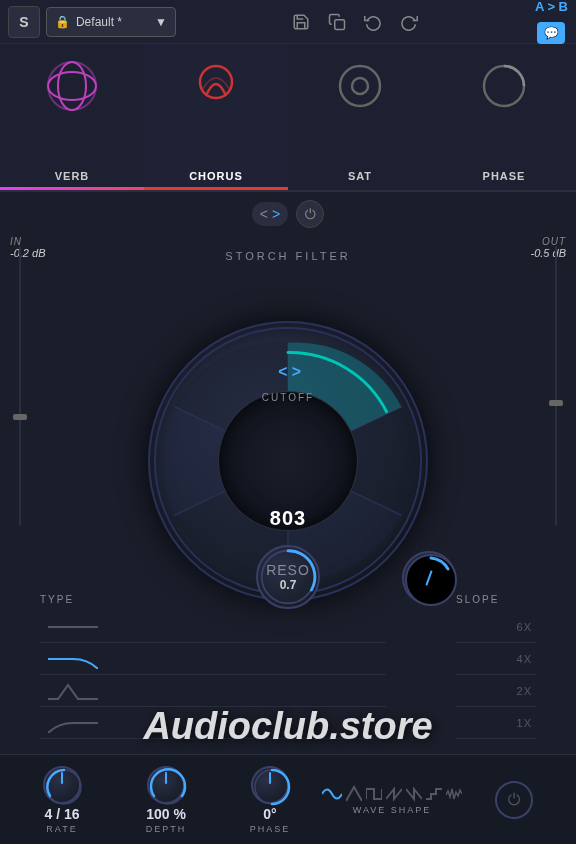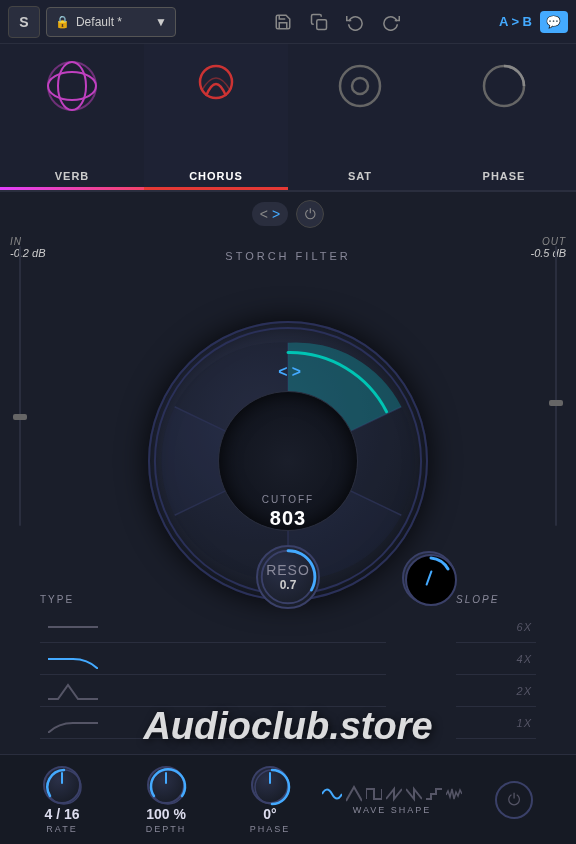--- a/index.html
+++ b/index.html
@@ -41,21 +41,21 @@
       padding: 4px 8px;
       font-size: 12px;
       display: flex; align-items: center; gap: 6px;
       cursor: pointer;
       height: 30px;
       min-width: 130px;
     }
     .top-bar-center { display: flex; align-items: center; gap: 10px; }
     .tb-icon { width: 26px; height: 26px; display: flex; align-items: center; justify-content: center; cursor: pointer; color: #888; font-size: 16px; }
     .tb-icon svg { width: 18px; height: 18px; }
-    .top-bar-right { display: flex; gap: 8px; }
+    .top-bar-right { display: flex; align-items: center; gap: 8px; flex-direction: column; }
     .ab-btn {
       color: #4af; font-size: 13px; font-weight: bold; cursor: pointer;
       display: flex; align-items: center; gap: 2px;
     }
     .chat-btn {
       background: #4af;
       border-radius: 4px;
       width: 28px; height: 22px;
       display: flex; align-items: center; justify-content: center;
       cursor: pointer; color: white; font-size: 12px;
@@ -256,21 +256,21 @@
     }
 
     
     .knob-center {
       width: 140px; height: 140px;
       border-radius: 50%;
       background: radial-gradient(circle, #1a1e2a, #0d1018);
       display: flex;
       flex-direction: column;
       align-items: center;
-      justify-content: flex-end;
+      justify-content: space-between;
       border: 1px solid #2a2e3e;
       box-shadow: inset 0 0 20px rgba(0,0,0,0.8);
       z-index: 10;
       position: relative;
     }
     .cutoff-label {
       color: #889;
       font-size: 10px;
       letter-spacing: 2px;
       text-transform: uppercase;
@@ -324,21 +324,20 @@
       flex: 1;
       display: flex;
       flex-direction: column;
       gap: 0;
     }
     .slope-col {
       width: 80px;
       display: flex;
       flex-direction: column;
       gap: 0;
-      font-style: italic;
     }
     .col-header {
       color: #889;
       font-size: 10px;
       letter-spacing: 2px;
       text-transform: uppercase;
       margin-bottom: 6px;
     }
     .type-row {
       height: 32px;

